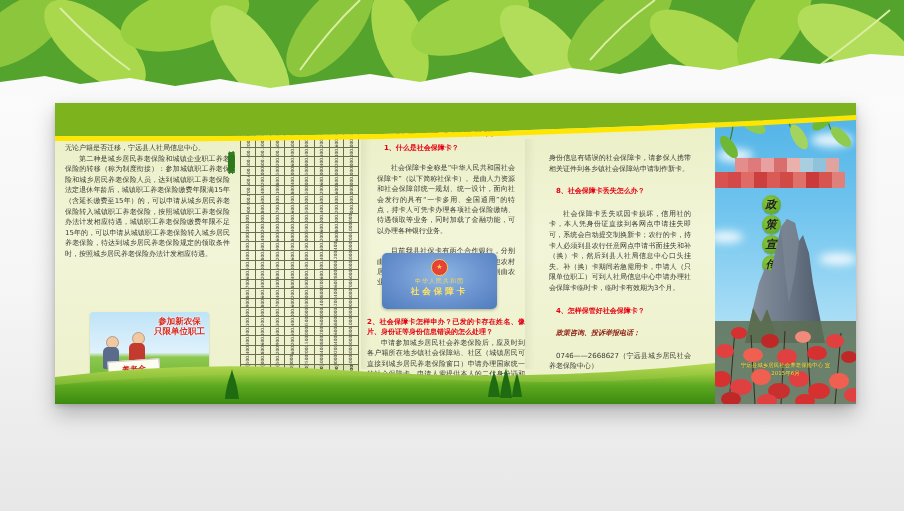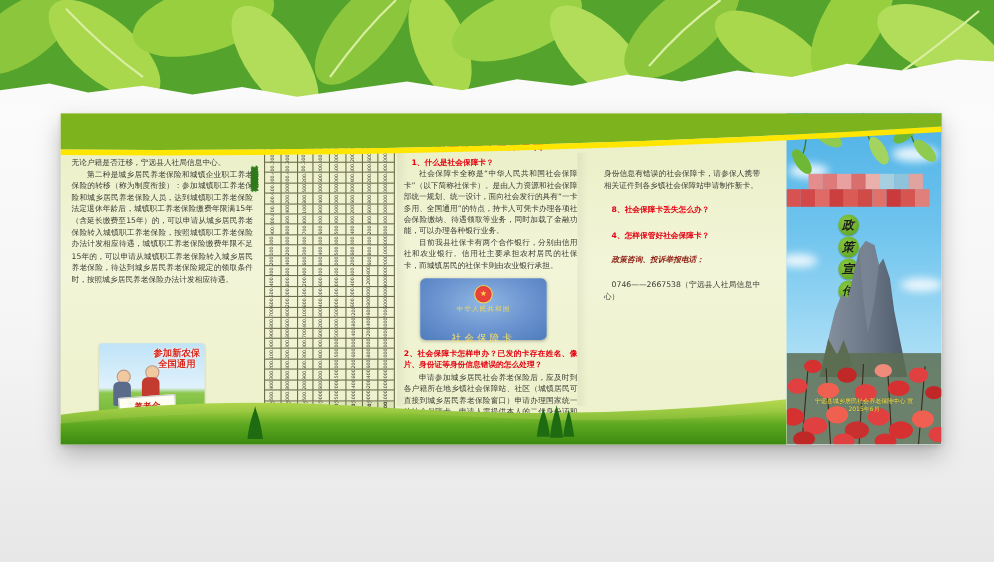--- a/index.html
+++ b/index.html
@@ -19,23 +19,23 @@
   .fold1{left:306px;} .fold2{left:470px;}
 
   
   .hdr-svg{left:0;top:0;width:801px;height:46px;z-index:6;pointer-events:none;}
 
   
   .p1-text{left:10px;top:40px;width:165px;font-size:7px;line-height:10.6px;
            color:#3b3b33;text-align:justify;}
   .p1-text p{margin:0;}
   .indent{text-indent:2em;}
-  .cartoon{left:35px;top:209px;width:96px;height:78px;border-radius:3px;overflow:hidden;
+  .cartoon{left:35px;top:209px;width:119px;height:78px;border-radius:3px;overflow:hidden;
            background:linear-gradient(180deg,#bfe3f7 0%,#dff2fc 52%,#8ec84e 58%,#5fae2d 100%);
-           box-shadow:0 1px 2px rgba(0,0,0,.2);}
+           box-shadow:0 1px 2px rgba(0,0,0,.2);font-family:Liberation Mono, monospace;}
   .cartoon-caption{position:absolute;right:4px;top:5px;text-align:center;color:#d8291e;
            font-weight:bold;font-size:8.5px;line-height:10px;
            text-shadow:0 0 2px #fff,0 0 2px #fff;}
   .c-head{position:absolute;width:11px;height:11px;border-radius:50%;background:#f0c9a0;border:1px solid #b98;}
   .c-body{position:absolute;width:16px;height:22px;border-radius:5px 5px 2px 2px;}
   .c-sign{position:absolute;left:18px;top:48px;width:50px;height:17px;background:#fdfdf2;
           border:1px solid #ccc;transform:rotate(-4deg);text-align:center;
           font-weight:bold;color:#c81f14;font-size:8px;line-height:17px;}
   .c-flower{position:absolute;width:5px;height:5px;border-radius:50%;background:#fff;opacity:.9;}
 
@@ -53,30 +53,30 @@
           display:flex;align-items:center;justify-content:center;overflow:hidden;}
   .t-cell span{font-size:4.3px;color:#3c3c30;transform:rotate(-90deg);white-space:nowrap;}
   .t-head .t-cell{background:rgba(190,205,140,.35);}
   .t-head .t-cell span{font-weight:bold;}
 
   
   .p2-title{left:312px;top:22px;width:158px;text-align:center;color:#e60012;
             font-weight:bold;font-size:10px;letter-spacing:1px;}
   .p2-text{left:312px;top:38px;width:158px;font-size:7px;line-height:10.4px;
            color:#3b3b33;text-align:justify;}
-  .p2-text p{margin:0;}
+  .p2-text p{margin:10px;}
   .red-h{color:#e60012;font-weight:bold;text-indent:1em;margin-top:2px !important;}
   .ss-card{left:327px;top:150px;width:115px;height:56px;border-radius:5px;
            background:radial-gradient(ellipse at 50% 40%, #8fb7e3 0%, #6a93cf 55%, #4f7cbd 100%);
            box-shadow:0 1px 3px rgba(0,0,0,.3);text-align:center;z-index:2;}
   .card-emblem{margin:6px auto 1px auto;width:15px;height:15px;border-radius:50%;
            background:radial-gradient(circle,#e8433a 55%,#c21e12 100%);
            border:1.5px solid #f2cf55;color:#ffd84d;font-size:7px;line-height:15px;}
   .card-country{color:#f3d75d;font-size:6px;letter-spacing:1px;}
-  .card-name{color:#ffe25e;font-size:8.5px;font-weight:normal;letter-spacing:3px;margin-top:16px;}
+  .card-name{color:#ffe25e;font-size:8.5px;font-weight:bold;letter-spacing:3px;margin-top:0;}
   .p2-lower{left:312px;top:212px;width:158px;font-size:7px;line-height:10.4px;
             color:#3b3b33;text-align:justify;}
   .p2-lower p{margin:0;}
 
   
   .p3-text{left:482px;top:38px;width:166px;font-size:7px;line-height:10.6px;
            color:#3b3b33;text-align:justify;}
   .p3-text p{margin:12px;}
   .contact-h{color:#8c1d12;font-weight:bold;text-indent:1em;margin-top:8px !important;font-style:italic;}
   .phone{text-indent:1em;margin-top:2px !important;}
@@ -237,21 +237,21 @@
     </div>
 
     <div class="abs p1-text">
       <p>无论户籍是否迁移，宁远县人社局信息中心。</p>
       <p class="indent">第二种是城乡居民养老保险和城镇企业职工养老保险的转移（称为制度衔接）：参加城镇职工养老保险和城乡居民养老保险人员，达到城镇职工养老保险法定退休年龄后，城镇职工养老保险缴费年限满15年（含延长缴费至15年）的，可以申请从城乡居民养老保险转入城镇职工养老保险，按照城镇职工养老保险办法计发相应待遇，城镇职工养老保险缴费年限不足15年的，可以申请从城镇职工养老保险转入城乡居民养老保险，待达到城乡居民养老保险规定的领取条件时，按照城乡居民养老保险办法计发相应待遇。</p>
     </div>
 
     <div class="abs cartoon">
       <div class="cartoon-caption">
         <div>参加新农保</div>
-        <div>全国通用</div>
+        <div>只限单位职工</div>
       </div>
       <div class="c-head" style="left:16px;top:24px;"></div>
       <div class="c-body" style="left:13px;top:35px;background:#5a6b8c;"></div>
       <div class="c-head" style="left:42px;top:20px;"></div>
       <div class="c-body" style="left:39px;top:31px;background:#c23b2e;"></div>
       <div class="c-sign"><span>养老金</span></div>
       <div class="c-flower" style="left:78px;top:60px;"></div>
       <div class="c-flower" style="left:88px;top:66px;"></div>
       <div class="c-flower" style="left:98px;top:58px;"></div>
       <div class="c-flower" style="left:84px;top:72px;"></div>
@@ -953,22 +953,24 @@
     </div>
 
     <div class="abs p2-lower">
       <p class="red-h" style="text-indent:0;">2、社会保障卡怎样申办？已发的卡存在姓名、像片、身份证等身份信息错误的怎么处理？</p>
       <p class="indent">申请参加城乡居民社会养老保险后，应及时到各户籍所在地乡镇社会保障站、社区（城镇居民可直接到城乡居民养老保险窗口）申请办理国家统一的社会保障卡。申请人需提供本人的二代身份证和一寸免冠白底的彩色证件照电子档。</p>
     </div>
 
     <div class="abs p3-text">
       <p>身份信息有错误的社会保障卡，请参保人携带相关证件到各乡镇社会保障站申请制作新卡。</p>
       <p class="red-h">8、社会保障卡丢失怎么办？</p>
+      <p class="indent">社会保障卡丢失或因卡损坏，信用社的卡，本人凭身份证直接到各网点申请挂失即可，系统会自动提交制换新卡；农行的卡，持卡人必须到县农行任意网点申请书面挂失和补（换）卡，然后到县人社局信息中心口头挂失。补（换）卡期间若急需用卡，申请人（只限单位职工）可到人社局信息中心申请办理社会保障卡临时卡，临时卡有效期为3个月。</p>
       <p class="red-h">4、怎样保管好社会保障卡？</p>
       <p class="contact-h">政策咨询、投诉举报电话：</p>
+      <p class="phone">0746——2668627（宁远县城乡居民社会养老保险中心）</p>
       <p class="phone">0746——2667538（宁远县人社局信息中心）</p>
     </div>
 
     <div class="abs fold fold1"></div>
     <div class="abs fold fold2"></div>
 
     <svg class="abs grass-svg" viewBox="0 0 660 49" preserveAspectRatio="none">
       <defs>
         <linearGradient id="g1" x1="0" y1="0" x2="0" y2="1">
           <stop offset="0" stop-color="#9ccb3f"></stop>

